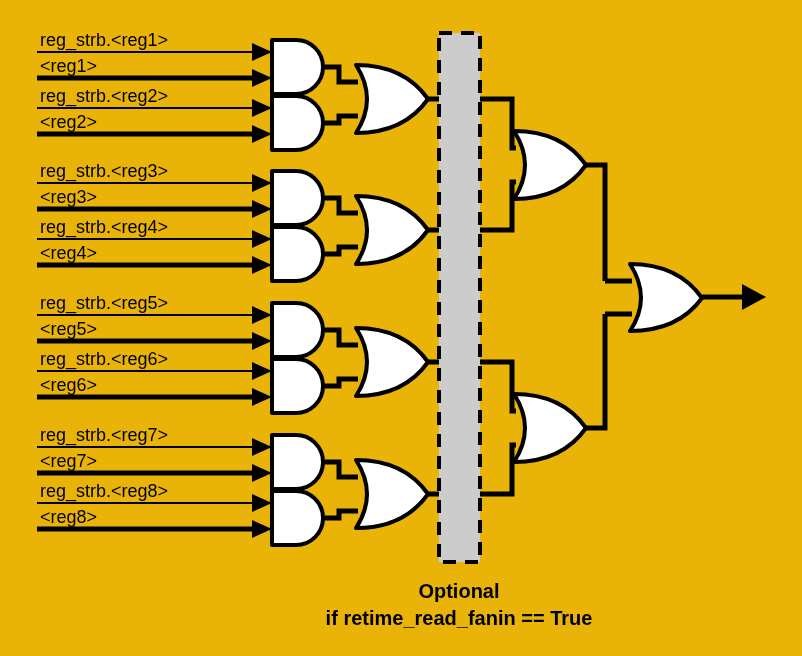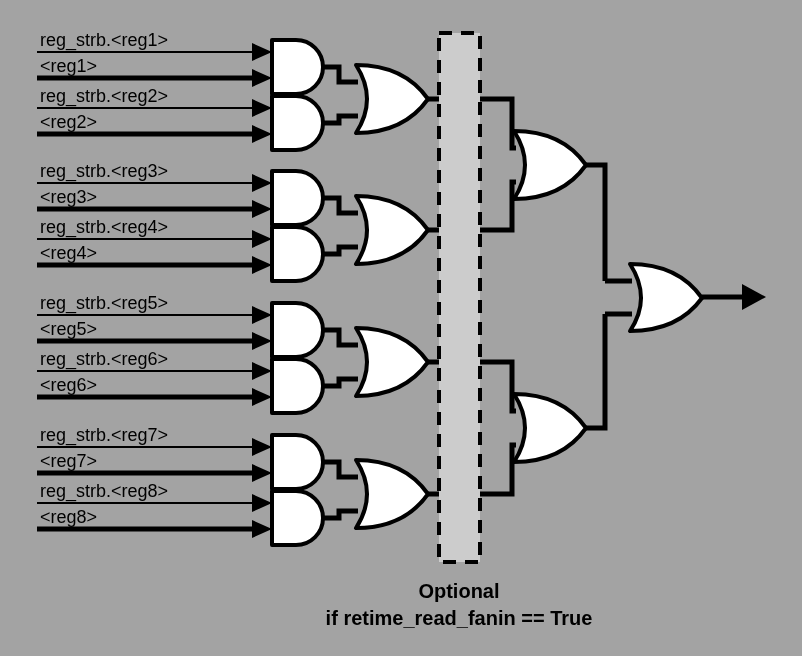--- a/index.html
+++ b/index.html
@@ -1,17 +1,17 @@
 <!DOCTYPE html>
 <html><head>
 <meta charset="utf-8">
 <style>
   html,body{margin:0;padding:0;background:#ffffff;}
   body{font-family:"Liberation Sans",sans-serif;}
-  #canvas{position:relative;width:802px;height:656px;background:#a3a3a3;overflow:hidden;}
+  #canvas{position:relative;width:802px;height:656px;background:#eab308;overflow:hidden;}
   #diagram-svg{position:absolute;left:0;top:0;}
   .wire{stroke:#000;fill:none;}
   .gate{stroke:#000;fill:#ffffff;stroke-width:4;stroke-linejoin:round;}
   .arrow{fill:#000;stroke:none;}
   .siglabel{font-family:"Liberation Sans",sans-serif;font-size:18px;fill:#000;}
   .caption{font-family:"Liberation Sans",sans-serif;font-size:20px;font-weight:bold;fill:#000;text-anchor:middle;}
   .optbox{fill:#cccccc;stroke:#000;stroke-width:4;stroke-dasharray:13 9;}
 </style>
 </head>
 <body>

